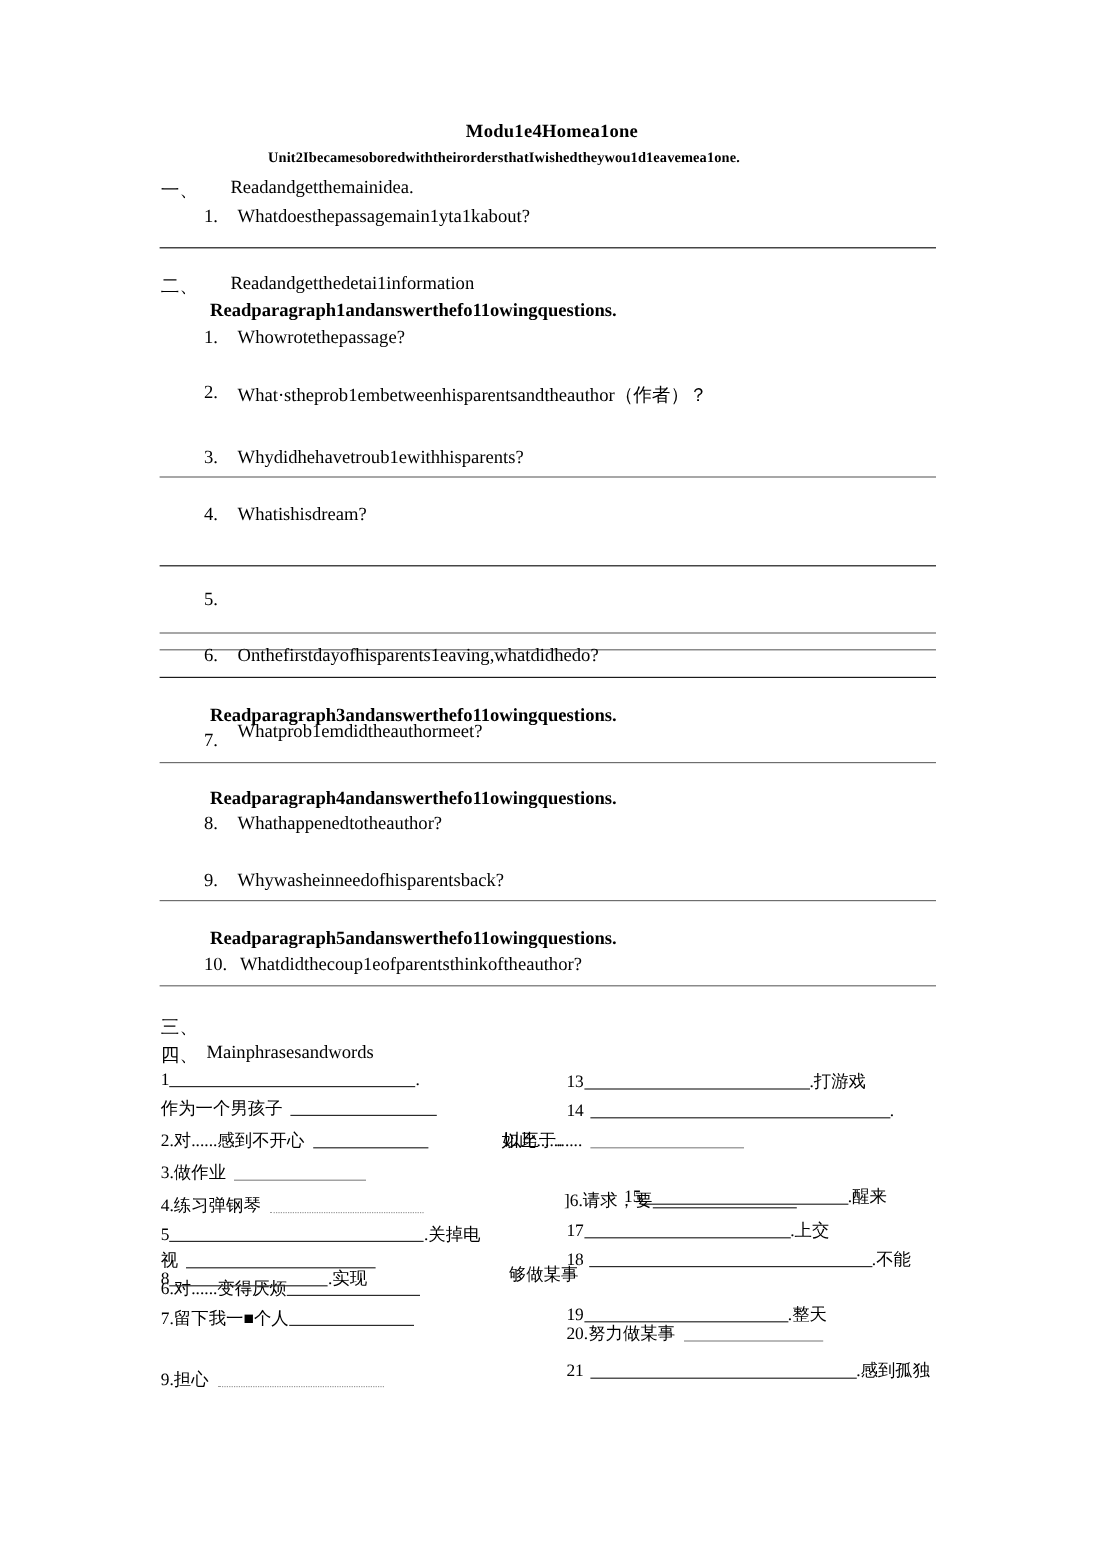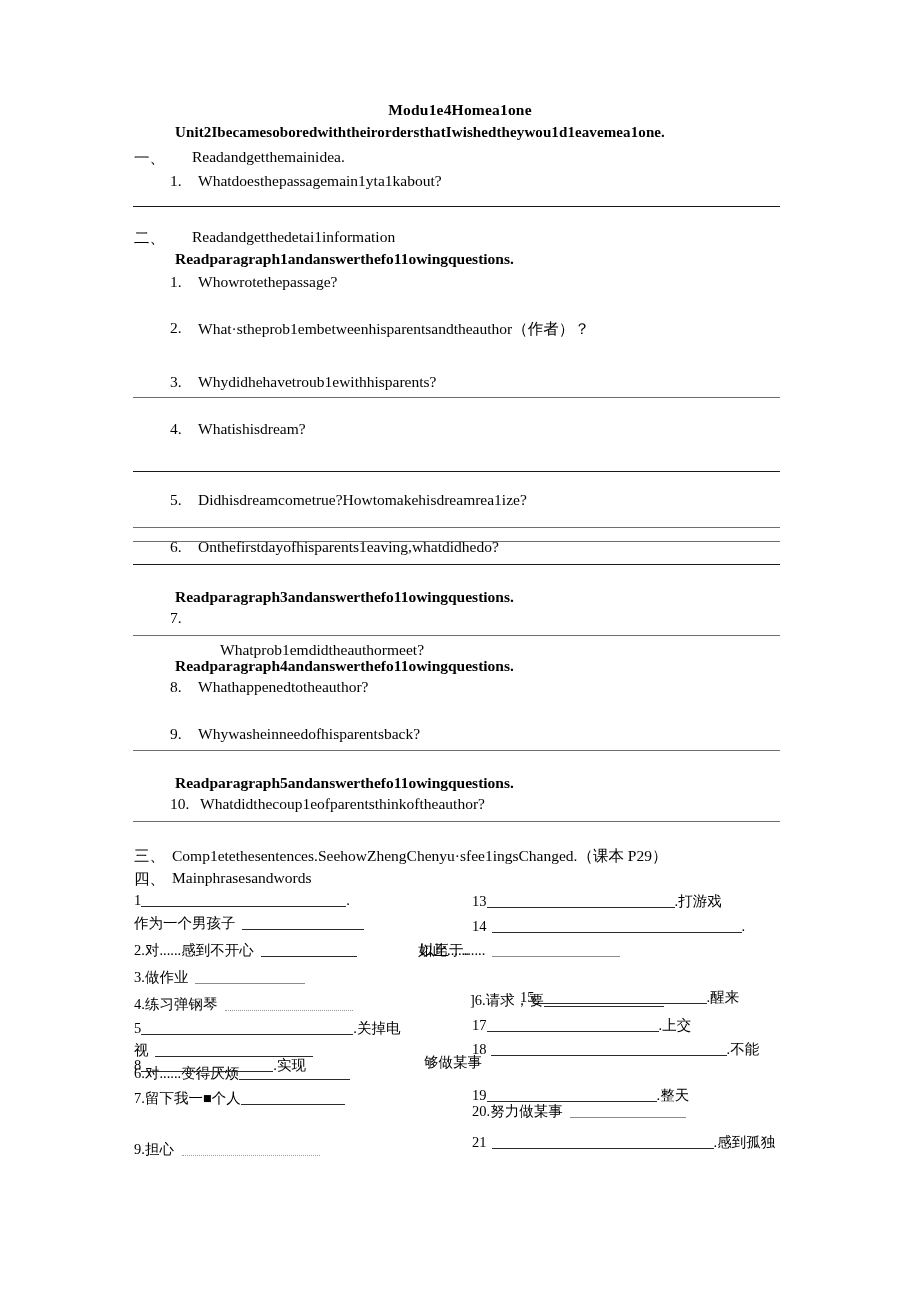--- a/index.html
+++ b/index.html
@@ -20,21 +20,21 @@
 
   
   .t{position:absolute;white-space:nowrap;}
 
   .title1{
     left:0;top:101px;width:920px;text-align:center;
     font-size:15.5px;font-weight:bold;letter-spacing:.2px;
   }
   .title2{
     left:0;top:124px;width:840px;text-align:center;
-    font-size:15px;font-weight:bold;letter-spacing:.1px;
+    font-size:12px;font-weight:bold;letter-spacing:.1px;
   }
 
   .sec{font-size:15.5px;}
   .qn{font-size:15.5px;}
   .subhead{font-size:15.5px;font-weight:bold;}
 
   
   .rule{
     position:absolute;height:0;border:0;border-top:1.3px solid #1a1a1a;
   }
@@ -90,52 +90,50 @@
   <div class="t qn" style="left:198px;top:373px;">Whydidhehavetroub1ewithhisparents?</div>
   <hr class="rule soft" style="left:133px;top:389px;width:647px;">
 
   <div class="t qn" style="left:170px;top:420px;">4.</div>
   <div class="t qn" style="left:198px;top:420px;font-family:Liberation Serif, serif;">Whatishisdream?</div>
 
   <hr class="rule" style="left:133px;top:463px;width:647px;">
 
 
   <div class="t qn" style="left:170px;top:491px;">5.</div>
-  <div class="t qn" style="left:198px;top:491px;">Didhisdreamcometrue?Howtomakehisdreamrea1ize?</div>
   <hr class="rule soft" style="left:133px;top:519px;width:647px;">
 
   <hr class="rule soft" style="left:133px;top:533px;width:647px;">
 
   <div class="t qn" style="left:170px;top:538px;">6.</div>
   <div class="t qn" style="left:198px;top:538px;">Onthefirstdayofhisparents1eaving,whatdidhedo?</div>
   <hr class="rule" style="left:133px;top:556px;width:647px;">
 
   <div class="t subhead" style="left:175px;top:588px;">Readparagraph3andanswerthefo11owingquestions.</div>
 
   <div class="t qn" style="left:170px;top:609px;">7.</div>
-  <div class="t qn" style="left:198px;top:641px;margin-left:22px;">Whatprob1emdidtheauthormeet?</div>
+  <div class="t qn" style="left:198px;top:601px;">Whatprob1emdidtheauthormeet?</div>
   <hr class="rule soft" style="left:133px;top:627px;width:647px;">
 
   <div class="t subhead" style="left:175px;top:657px;">Readparagraph4andanswerthefo11owingquestions.</div>
 
   <div class="t qn" style="left:170px;top:678px;">8.</div>
   <div class="t qn" style="left:198px;top:678px;">Whathappenedtotheauthor?</div>
 
   <div class="t qn" style="left:170px;top:725px;">9.</div>
   <div class="t qn" style="left:198px;top:725px;">Whywasheinneedofhisparentsback?</div>
   <hr class="rule soft" style="left:133px;top:742px;width:647px;">
 
   <div class="t subhead" style="left:175px;top:774px;">Readparagraph5andanswerthefo11owingquestions.</div>
 
   <div class="t qn" style="left:170px;top:795px;">10.</div>
   <div class="t qn" style="left:200px;top:795px;">Whatdidthecoup1eofparentsthinkoftheauthor?</div>
   <hr class="rule soft" style="left:133px;top:813px;width:647px;">
 
   <div class="t sec" style="left:134px;top:846px;">三、</div>
-  <div class="t sec" style="left:172px;top:846px;">Comp1etethesentences.SeehowZhengChenyu·sfee1ingsChanged.（课本 P29）</div>
 
   <div class="t sec" style="left:134px;top:869px;">四、</div>
   <div class="t sec" style="left:172px;top:869px;">Mainphrasesandwords</div>
 
   <div class="phrase" style="left:134px;top:892px;">
     <span>1</span><span class="blank" style="width:205px;"></span><span>.</span>
   </div>
 
   <div class="phrase" style="left:134px;top:914px;">
     <span>作为一个男孩子</span><span class="blank" style="width:122px;margin-left:6px;"></span>

